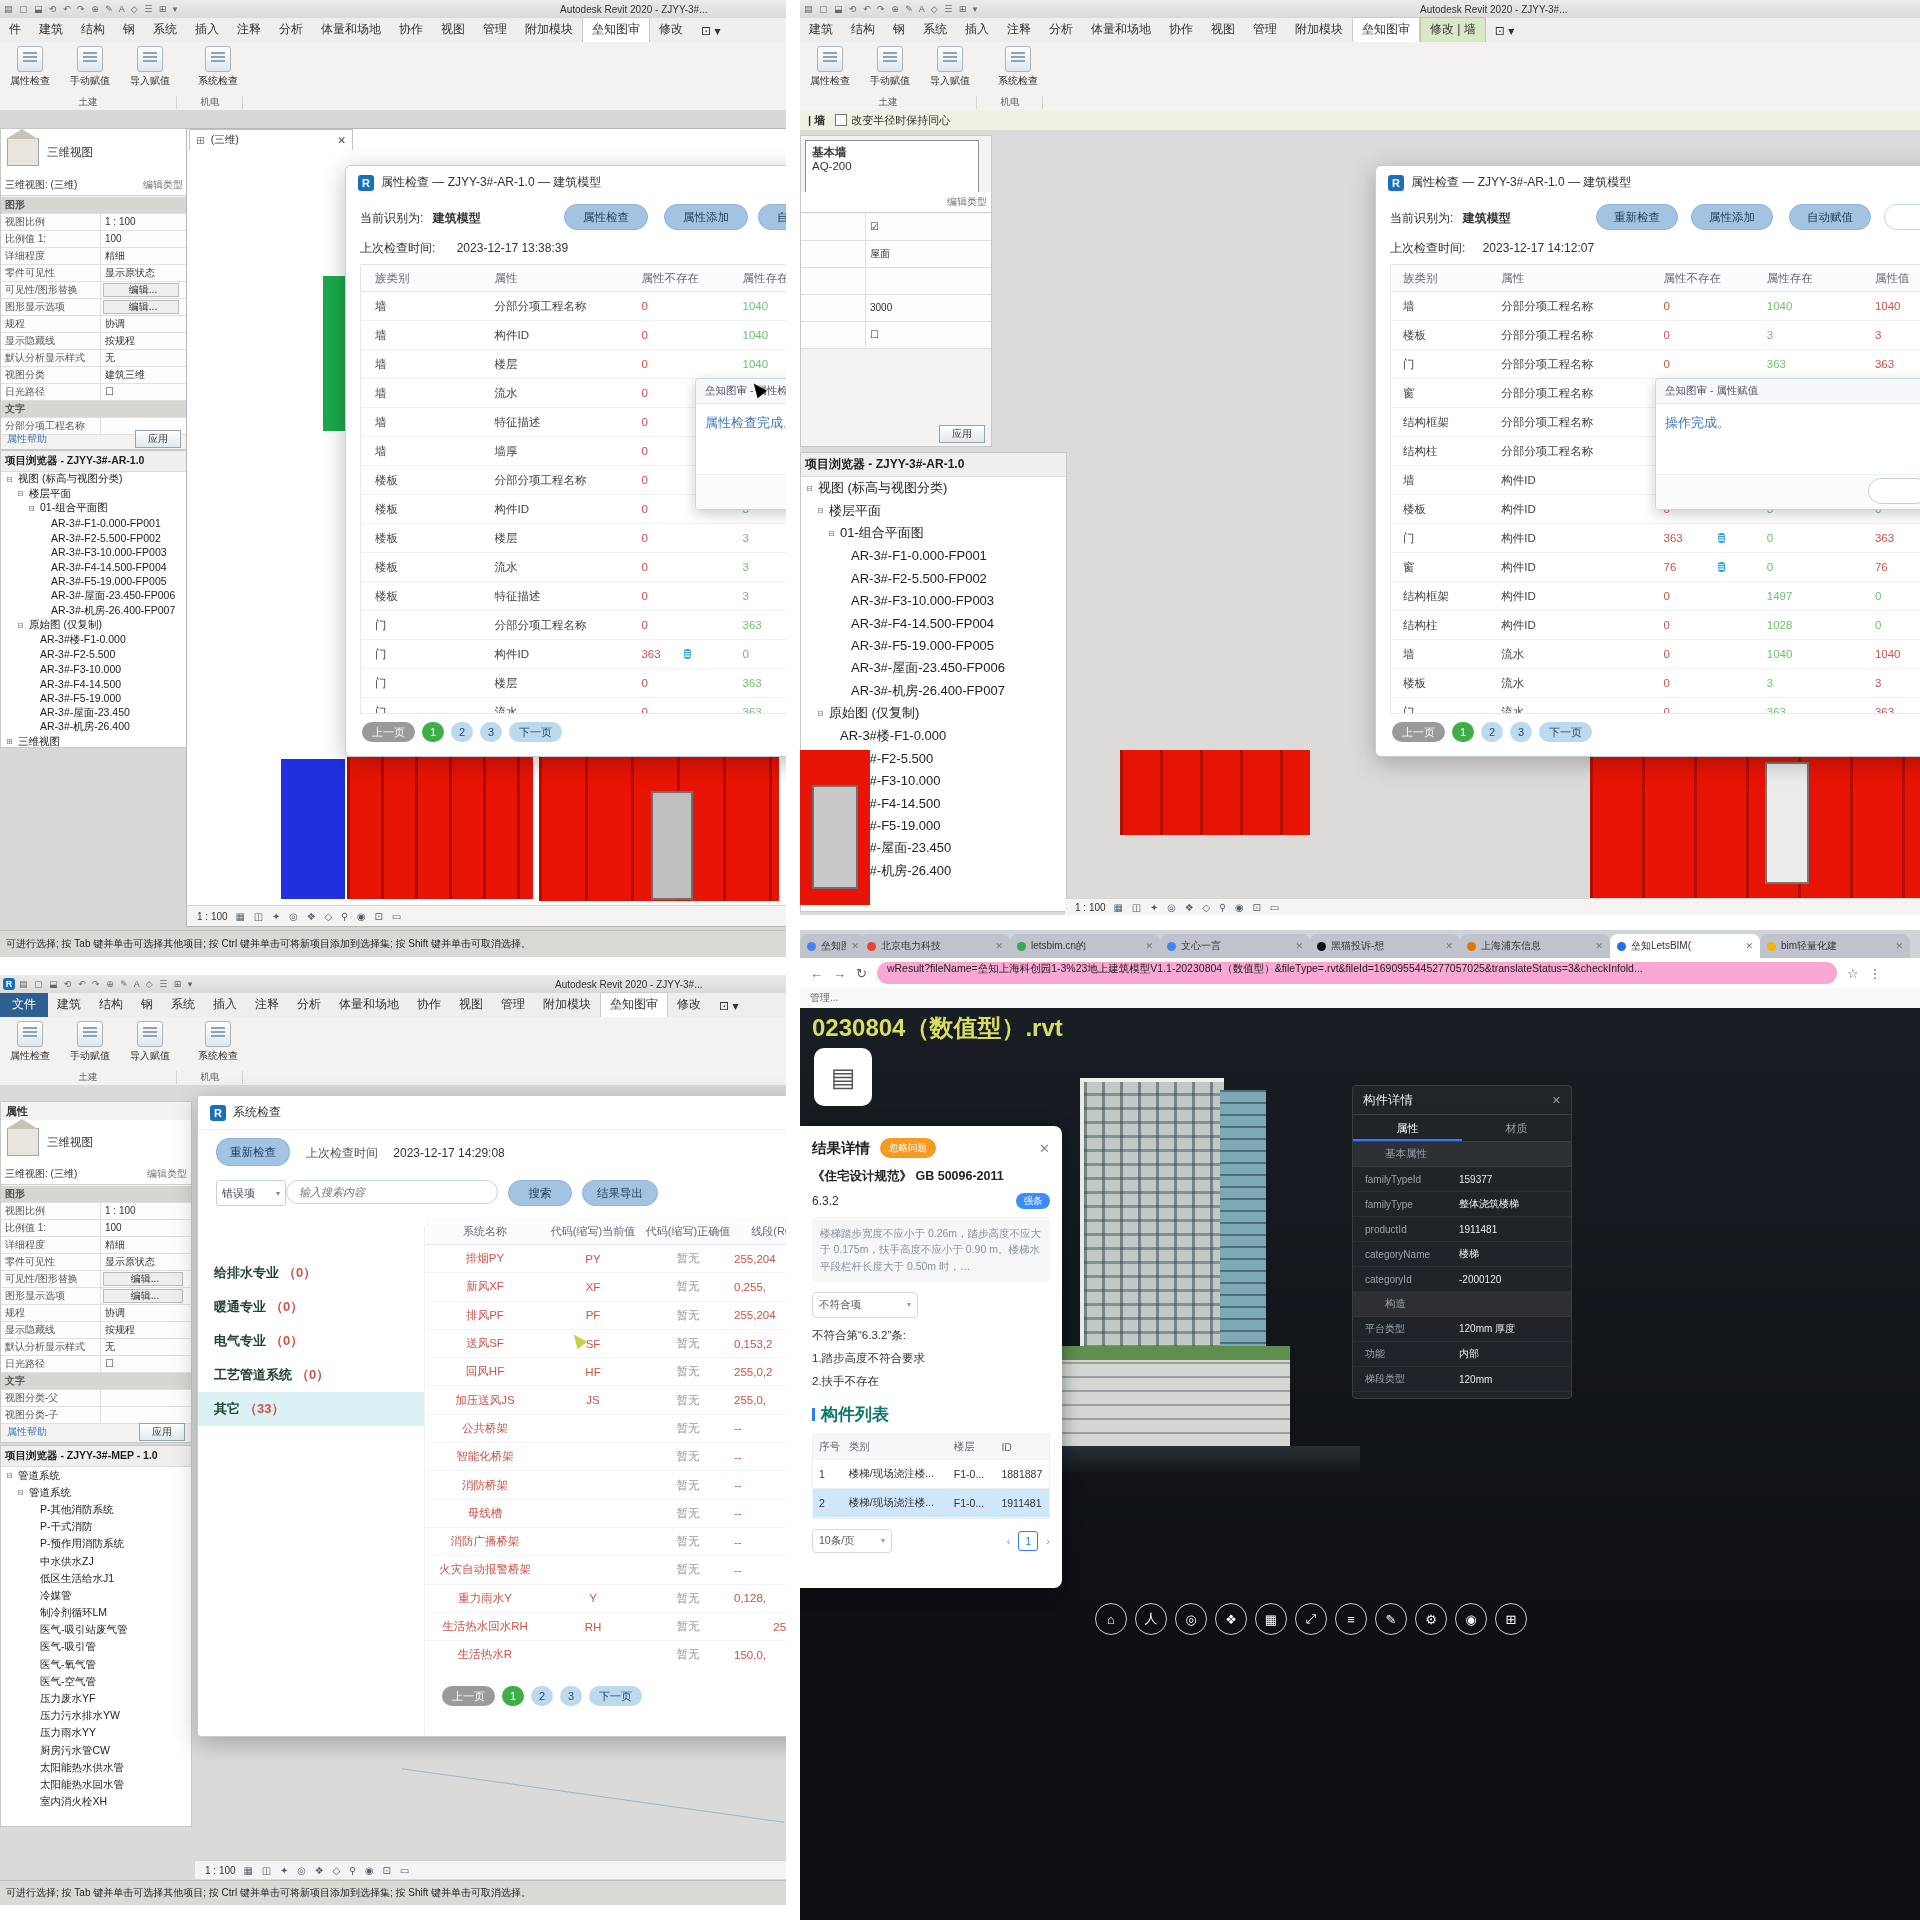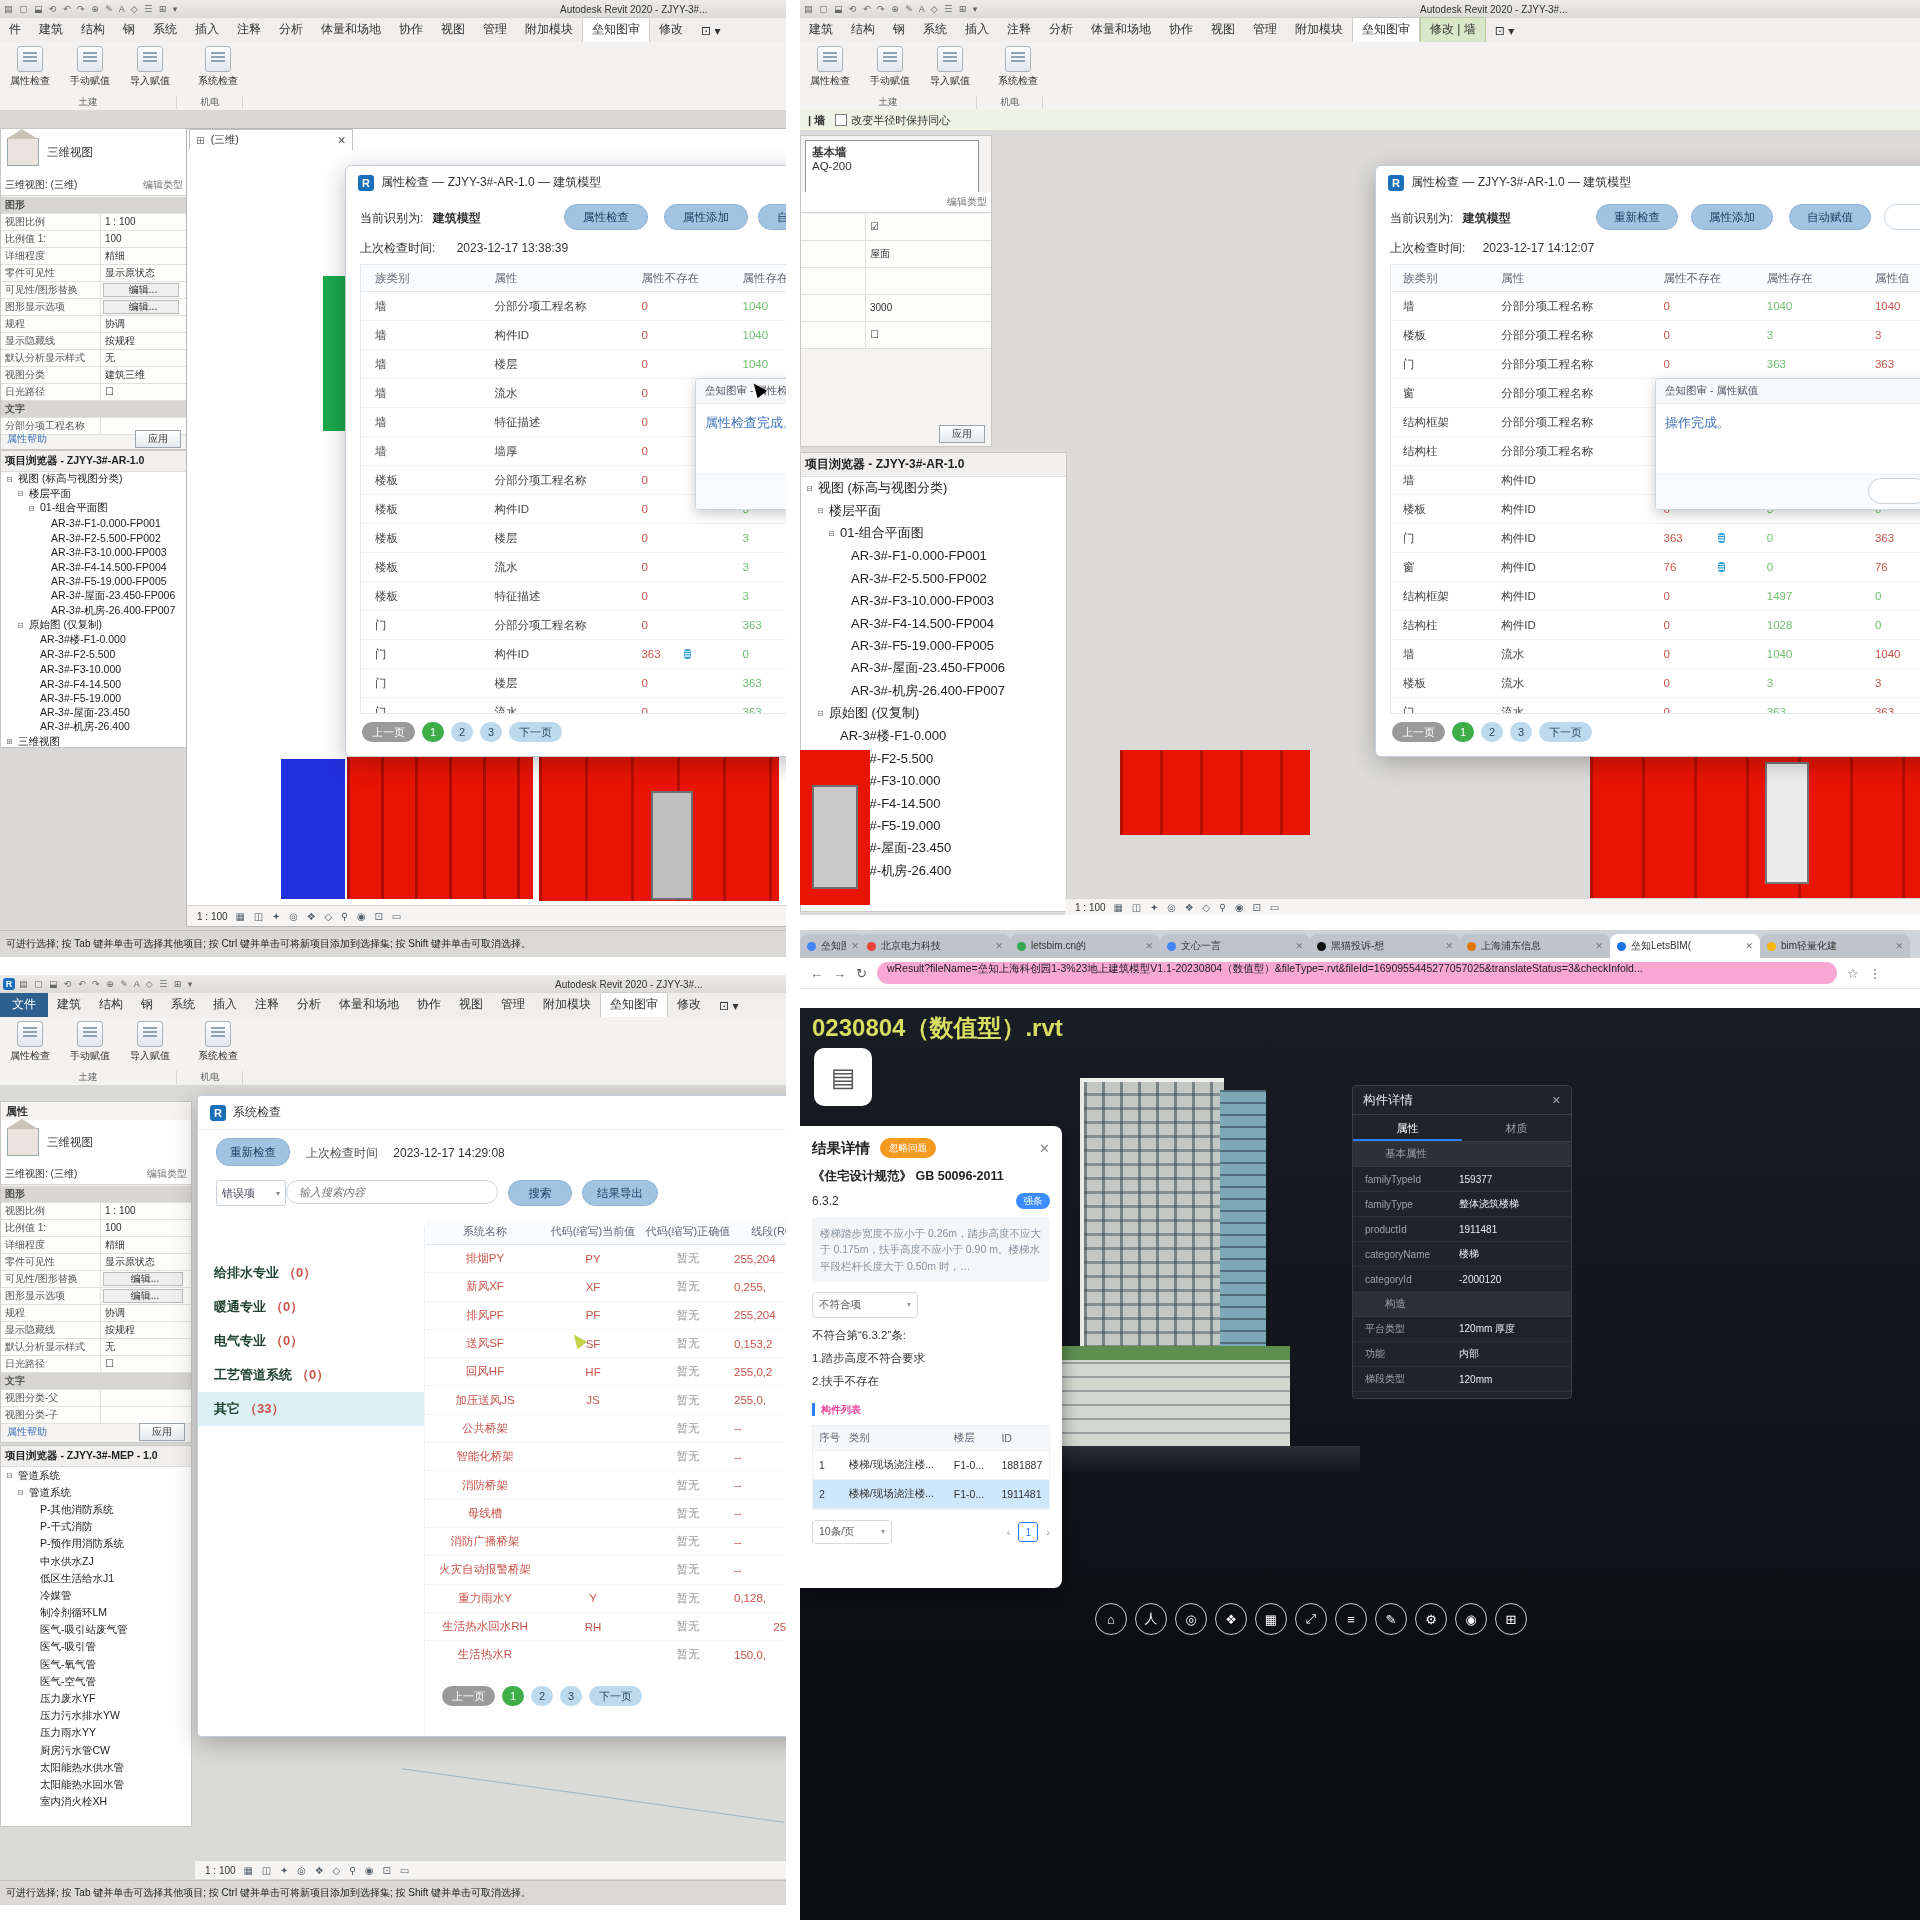--- a/index.html
+++ b/index.html
@@ -1280,20 +1280,23 @@
     <div class="urlbar" style="top:28px">
       <span class="navic">←</span>
       <span class="navic">→</span>
       <span class="navic">↻</span>
       <div class="urlpill" style="width:940px">
         <span>wResult?fileName=垒知上海科创园1-3%23地上建筑模型V1.1-20230804（数值型）&amp;fileType=.rvt&amp;fileId=1690955445277057025&amp;translateStatus=3&amp;checkInfold...</span>
       </div>
       <span class="navic">☆</span>
       <span class="navic">⋮</span>
     </div>
+    <div class="infobar" style="top:58px">
+      <span>管理...</span>
+    </div>
 
     <div class="viewer" style="top:78px">
 
       <div class="abs grid-win" style="left:280px;top:70px;width:140px;height:350px;border-left:4px solid #e8eae6;border-top:4px solid #eef0ec"></div>
       <div class="abs grid-glass" style="left:420px;top:82px;width:46px;height:338px"></div>
       <div class="abs" style="left:240px;top:338px;width:250px;height:14px;background:#5d8f4f"></div>
       <div class="abs" style="left:240px;top:352px;width:250px;height:88px;background:#d4d7d2;background-image:repeating-linear-gradient(0deg,rgba(70,80,90,.4) 0 2px,transparent 2px 14px)"></div>
       <div class="abs" style="left:200px;top:438px;width:360px;height:26px;background:linear-gradient(#2a2f36,#14171c)"></div>
 
       <div class="abs" style="left:12px;top:4px;font-size:24px;font-weight:bold;color:#d8de62;white-space:nowrap">0230804（数值型）.rvt</div>
@@ -1320,21 +1323,21 @@
 
         <div style="padding:4px 12px 4px 22px;font-size:11.5px" class="warn">
             <span>1.踏步高度不符合要求</span>
           </div>
             <div style="padding:4px 12px 4px 22px;font-size:11.5px" class="sel">
             <span>2.扶手不存在</span>
           </div>
           </div>
         <div style="display:flex;align-items:center;gap:6px;padding:10px 12px 4px 22px">
           <span style="width:3px;height:13px;background:#2f7df6;display:inline-block"></span>
-          <span style="font-size:10px;font-weight:bold;color:#ec4899">构件列表</span>
+          <span style="font-size:17px;font-weight:bold;color:#0f766e">构件列表</span>
         </div>
         <div style="margin:4px 12px 0 22px;border:1px solid #eef1f4">
           <div class="ltr hd">
             <span style="width:30px;padding-left:6px">序号</span>
             <span style="width:106px">类别</span>
             <span style="width:48px">楼层</span>
             <span style="width:48px">ID</span>
           </div>
           <div>
 

